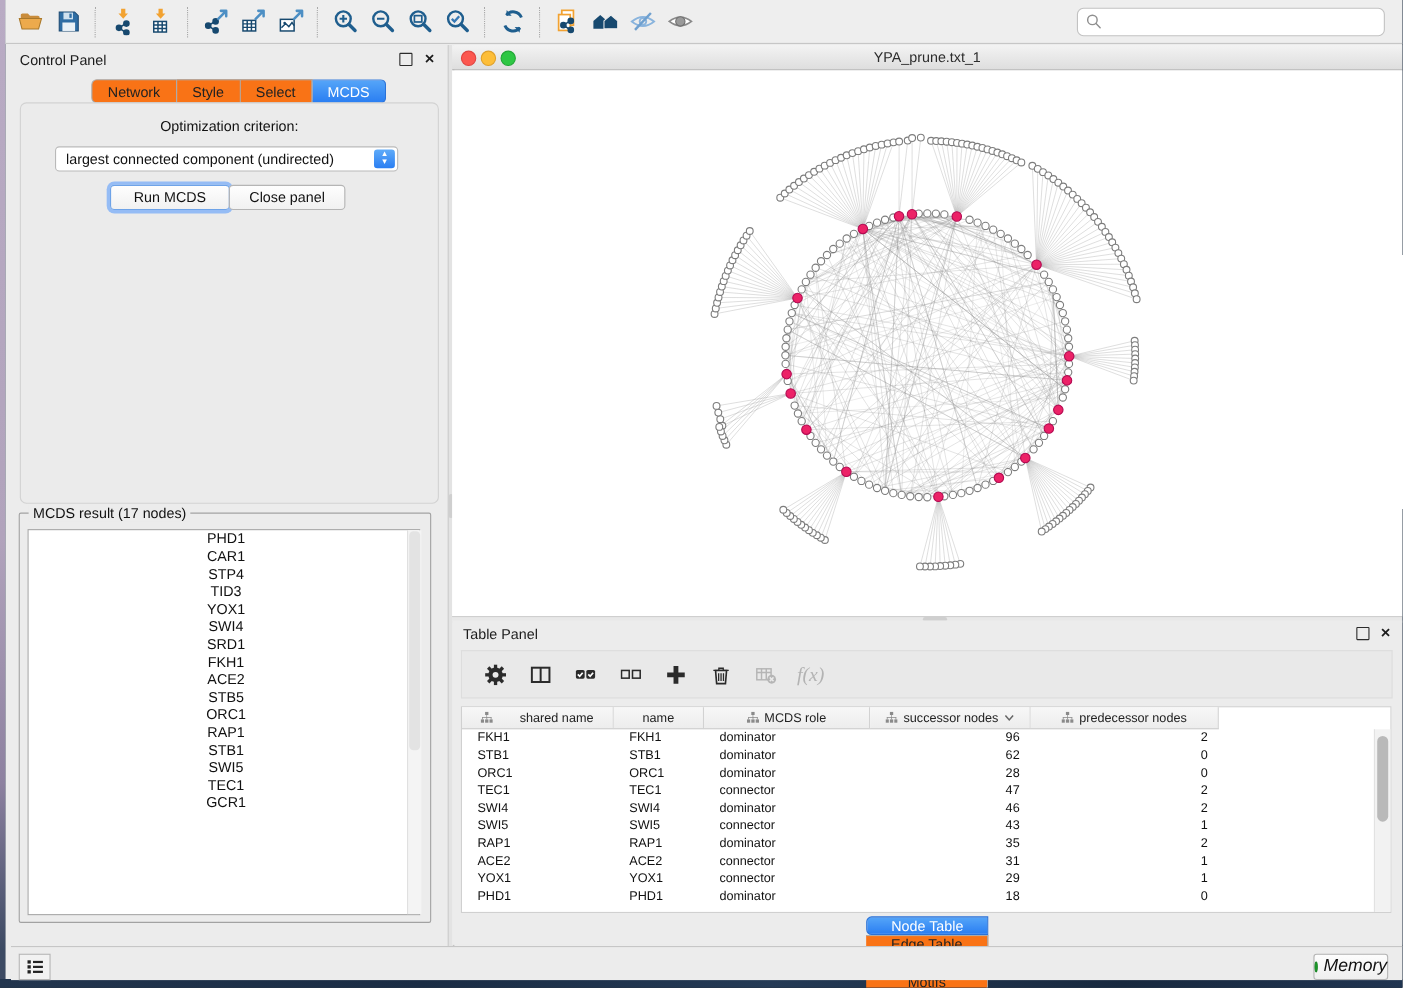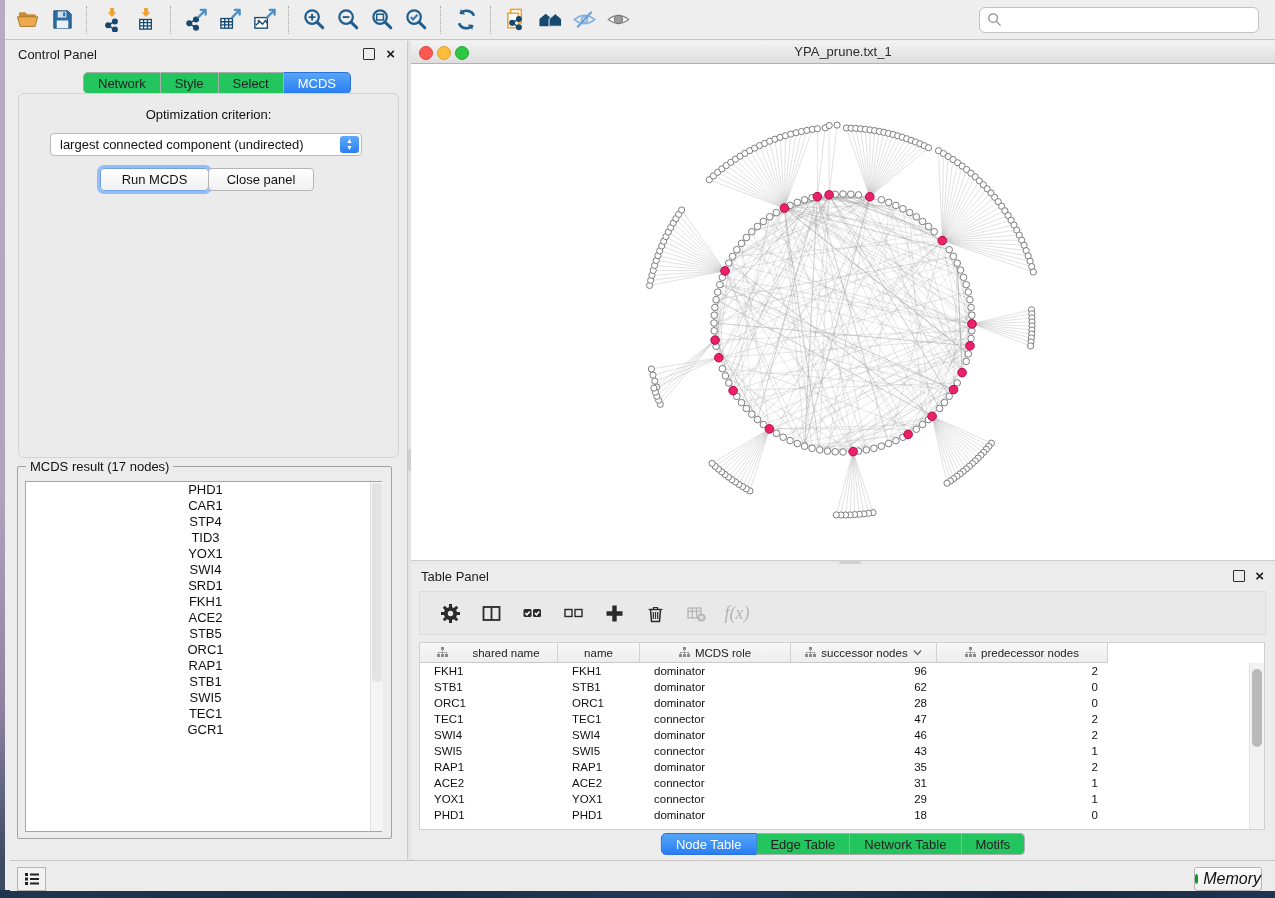--- a/index.html
+++ b/index.html
@@ -23,21 +23,21 @@
 
   
   .control-panel{position:absolute;left:5px;top:41px;width:397px;height:819px;background:#ececec;}
   .cp-title{position:absolute;left:8px;top:6px;font-size:13px;color:#1b1b1b;}
   .win-float{position:absolute;width:10px;height:10px;border:1.6px solid #2b2b2b;border-radius:1px;background:transparent;}
   .win-close{position:absolute;font-size:15px;font-weight:bold;color:#1b1b1b;line-height:12px;}
   .cp-float{right:32px;top:7px;}
   .cp-close{right:12px;top:7px;}
   .tabs{position:absolute;left:73px;top:31px;height:22px;display:flex;}
   .tab{height:22px;display:flex;align-items:center;justify-content:center;font-size:13px;color:#222;
-    background:#22c55e;border:1px solid #ababab;border-left:none;padding:0 14px;box-sizing:border-box;}
+    background:#f97316;border:1px solid #ababab;border-left:none;padding:0 14px;box-sizing:border-box;}
   .tab:first-child{border-left:1px solid #ababab;border-radius:5px 0 0 5px;}
   .tab:last-child{border-radius:0 5px 5px 0;}
   .tab.selected{background:linear-gradient(#55a5f8,#2a7ef2);color:#fff;border-color:#2a72d8;}
   .inner-panel{position:absolute;left:8px;top:52px;width:379px;height:363px;background:#ebebeb;
     border:1px solid #d2d2d2;border-radius:6px;}
   .opt-label{position:absolute;left:0;right:0;top:66px;text-align:center;font-size:13px;color:#111;}
   .dropdown{position:absolute;left:40px;top:92px;width:312px;height:23px;background:#fff;border:1px solid #b9b9b9;
     border-radius:4px;display:flex;align-items:center;box-sizing:border-box;}
   .dropdown .dd-text{font-size:13px;color:#111;padding-left:9px;flex:1;white-space:nowrap;}
   .dd-stepper{width:19px;height:17px;margin-right:2px;border-radius:3px;background:linear-gradient(#5fabf9,#2a7ef2);
@@ -88,21 +88,21 @@
   .tp-header{position:absolute;left:0;top:0;height:20px;display:flex;}
   .th{height:20px;background:linear-gradient(#f7f7f7,#ededed);border-right:1px solid #d2d2d2;border-bottom:1px solid #c9c9c9;
     display:flex;align-items:center;justify-content:center;gap:5px;font-size:11.5px;color:#222;box-sizing:border-box;}
   .tp-rows{position:absolute;left:0;top:20px;right:0;bottom:0;}
   .tr{display:flex;height:16px;align-items:center;}
   .td{font-size:11.5px;color:#111;box-sizing:border-box;white-space:nowrap;overflow:hidden;}
   .td.l{padding-left:14px;text-align:left;}
   .td.r{padding-right:10px;text-align:right;}
   .tp-scroll{position:absolute;right:0px;top:20px;width:14px;bottom:0;background:#f2f2f2;border-left:1px solid #e2e2e2;}
   .tp-thumb{position:absolute;left:2px;right:2px;top:6px;height:78px;background:#b9b9b9;border-radius:5px;}
-  .bt-tabs{position:absolute;left:50%;transform:translateX(-50%);top:269px;height:40px;display:flex;}
+  .bt-tabs{position:absolute;left:50%;transform:translateX(-50%);top:269px;height:40px;display:flex;flex-direction:column;}
   .statusbar{position:absolute;left:5px;top:860px;right:0;height:30px;background:#ececec;border-top:1px solid #c6c6c6;}
   .menu-btn{position:absolute;left:7px;top:6px;width:27px;height:22px;background:#f2f2f2;border:1px solid #b5b5b5;
     display:flex;align-items:center;justify-content:center;}
   .memory-btn{position:absolute;right:13px;top:6px;width:66px;height:22px;background:linear-gradient(#fdfdfd,#efefef);
     border:1px solid #b5b5b5;border-radius:3px;display:flex;align-items:center;justify-content:center;gap:5px;}
   .memory-dot{width:10px;height:10px;border-radius:50%;background:#1ca32b;border:1px solid #13801f;box-sizing:border-box;}
   .memory-label{font-size:16px;color:#111;font-style:italic;}
 </style>
 </head>
 <body>

